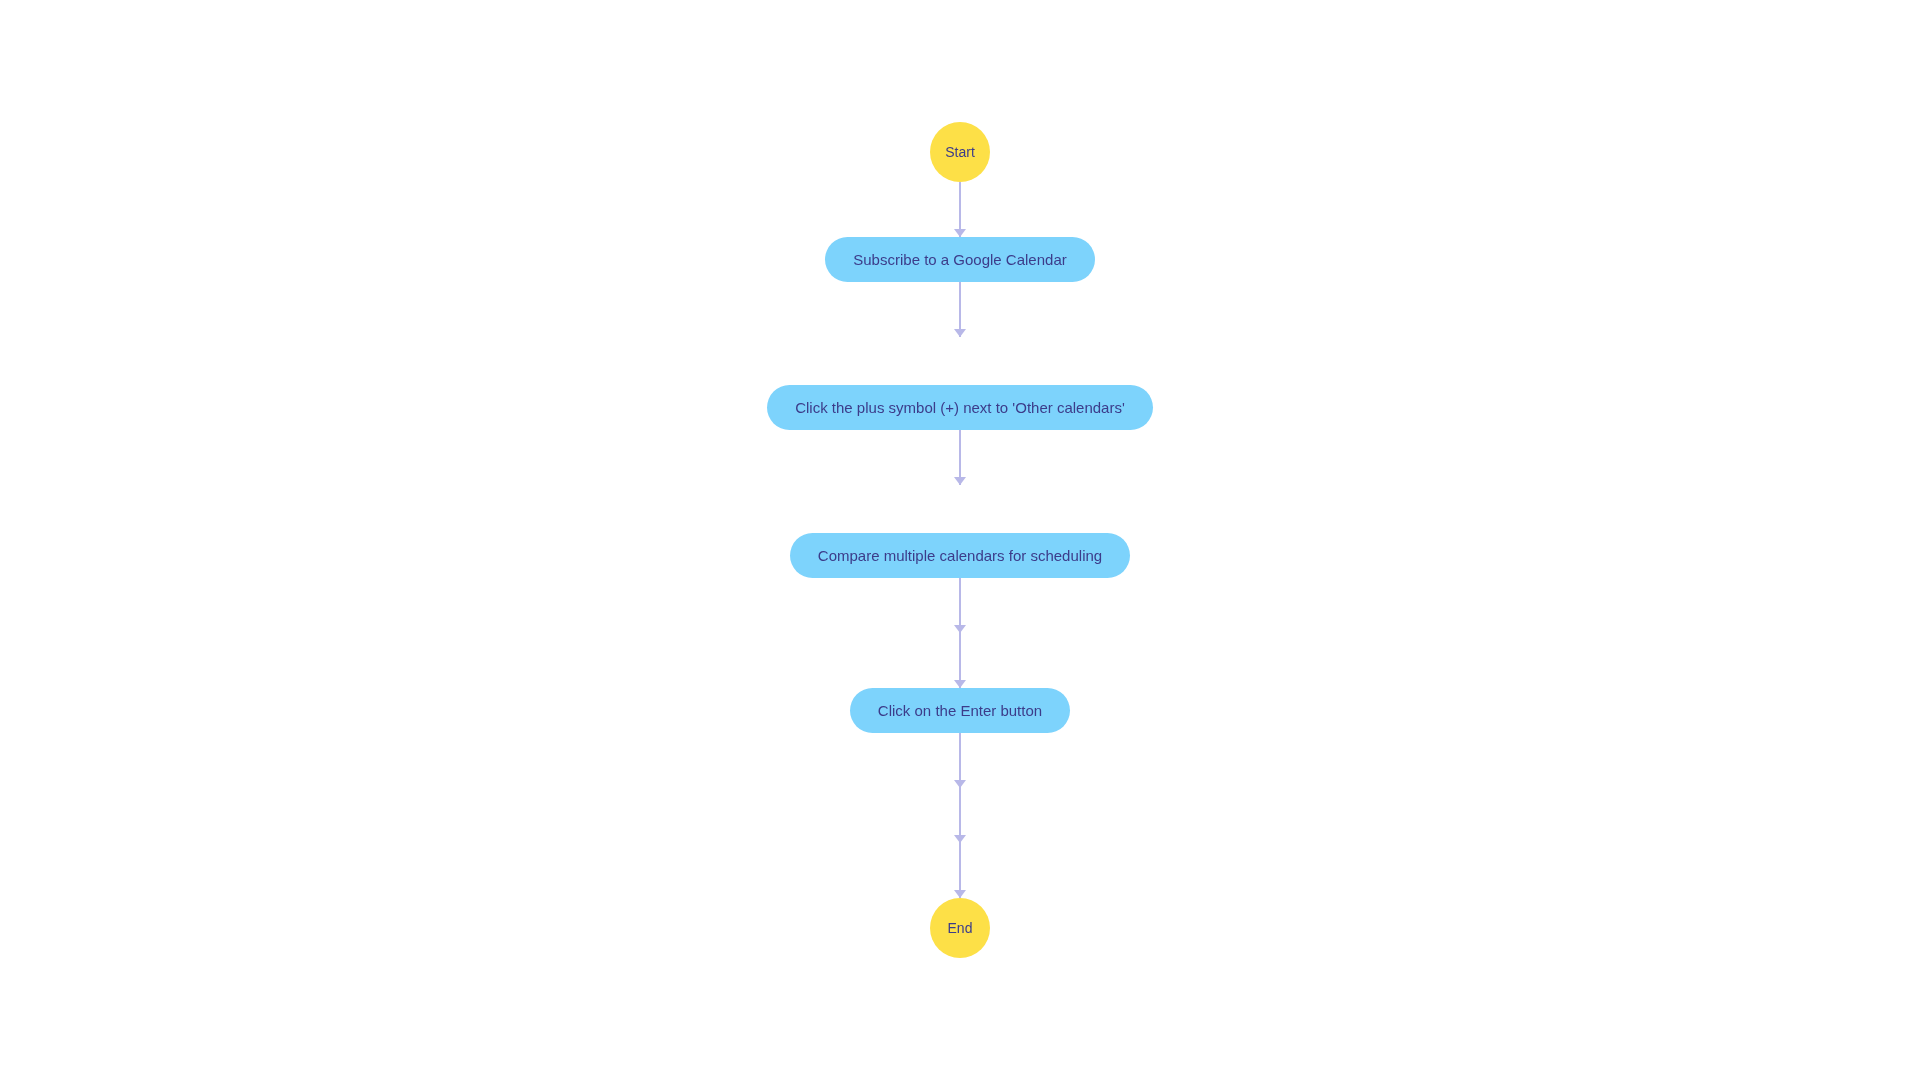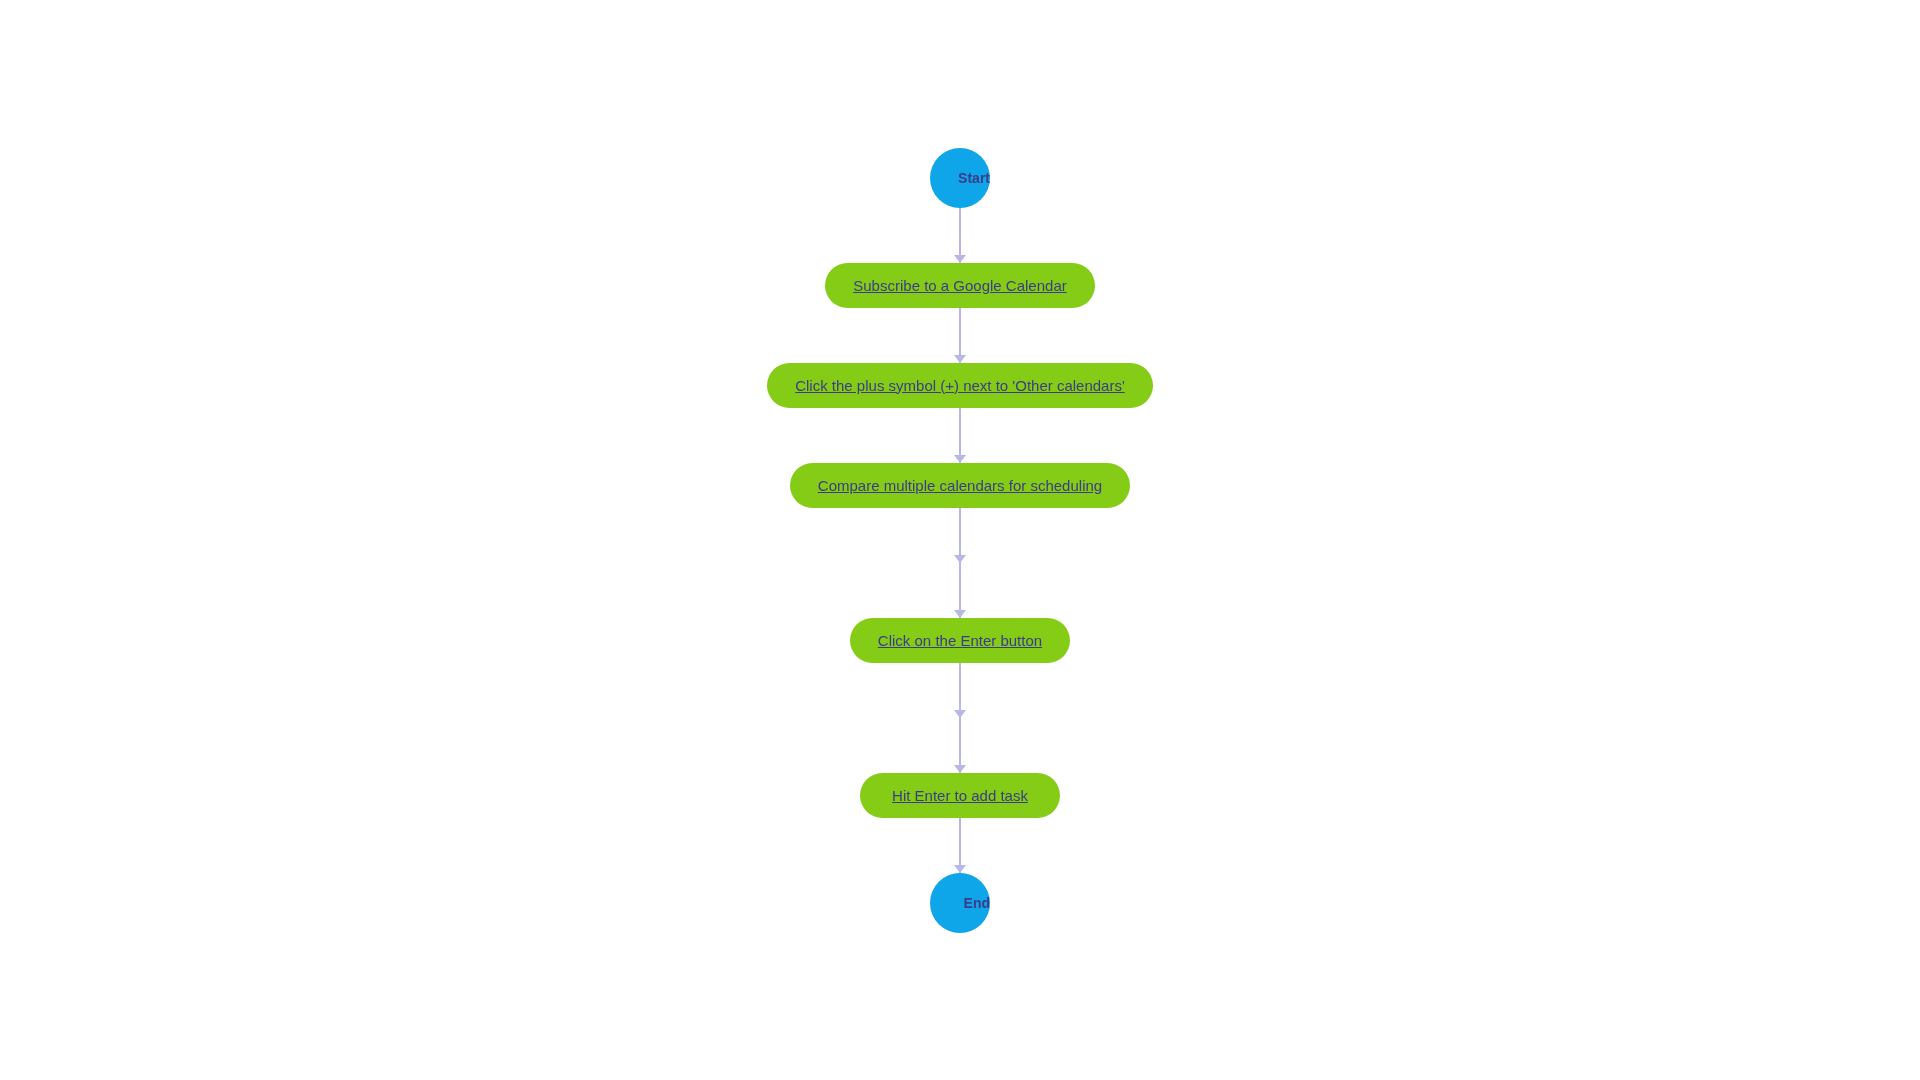--- a/index.html
+++ b/index.html
@@ -21,51 +21,51 @@
 
     .flowchart-container {
       display: flex;
       flex-direction: column;
       align-items: center;
       gap: 0;
       position: relative;
     }
 
     .node-circle {
-      background-color: #0ea5e9;
+      background-color: #fde047;
       border-radius: 50%;
       width: 60px;
       height: 60px;
       display: flex;
       align-items: center;
-      justify-content: flex-end;
+      justify-content: center;
       color: #3c3c8a;
       font-size: 14px;
-      font-weight: 700;
+      font-weight: 400;
       z-index: 1;
     }
 
     .node-pill {
-      background-color: #84cc16;
+      background-color: #7dd3fc;
       border-radius: 30px;
       padding: 14px 28px;
       display: flex;
       align-items: center;
       justify-content: center;
       color: #3c3c8a;
       font-size: 15px;
       font-weight: 400;
       text-align: center;
       z-index: 1;
       min-width: 200px;
-      text-decoration: underline;
     }
 
     .node-pill.wide {
       min-width: 300px;
+      margin-top: 48px;
     }
 
     .connector {
       width: 2px;
       height: 55px;
       background-color: #b8b8e8;
       position: relative;
     }
 
     .connector::after {
@@ -115,23 +115,20 @@
 
   <div class="node-pill">
     <span>Click on the Enter button</span>
   </div>
 
   <div class="connector"></div>
 
 
   <div class="connector"></div>
 
-  <div class="node-pill">
-    <span>Hit Enter to add task</span>
-  </div>
 
   <div class="connector"></div>
 
   <div class="node-circle">
     <span>End</span>
   </div>
 
 </div>
 
 </body></html>

